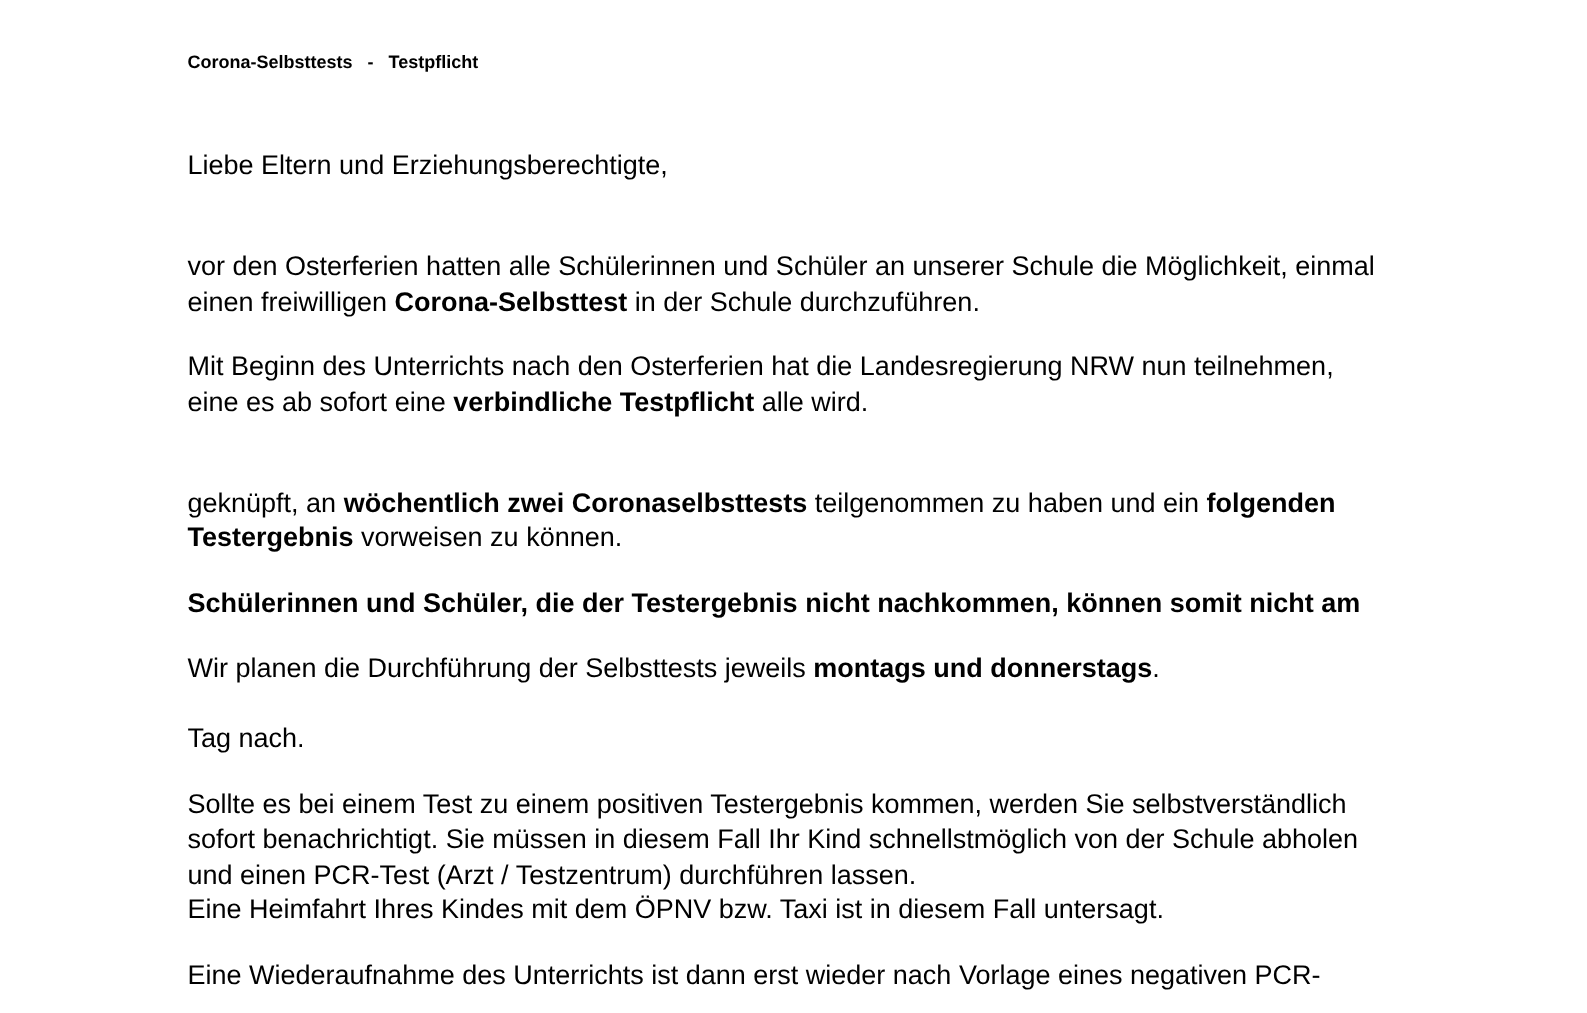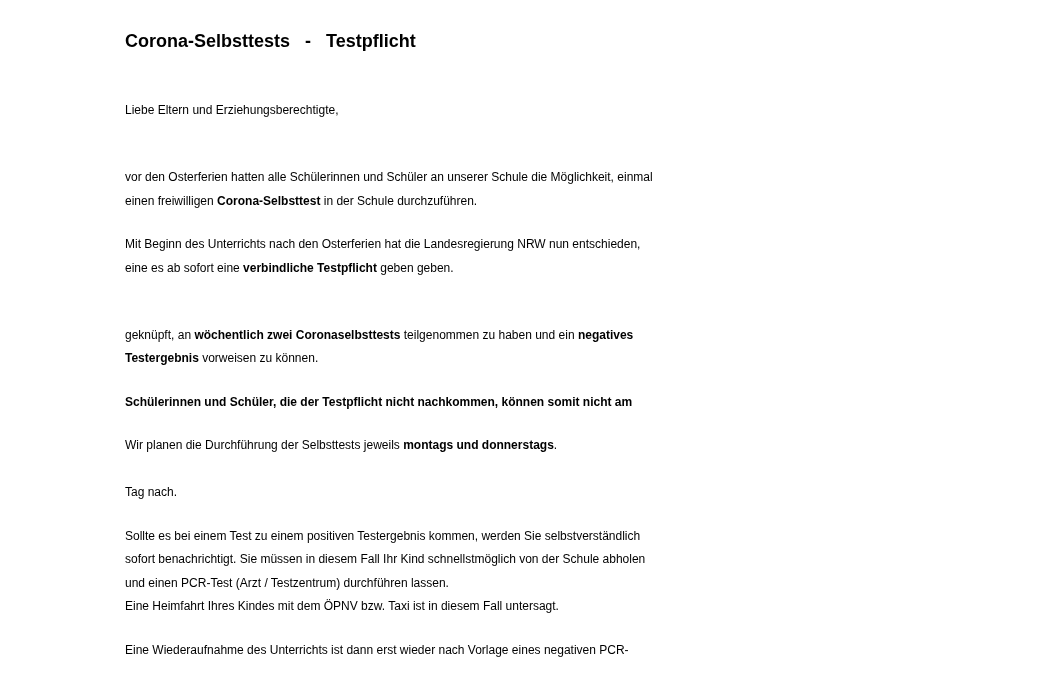--- a/index.html
+++ b/index.html
@@ -12,52 +12,52 @@
     color: #000000;
   }
   .page {
     width: 1058px;
     height: 675px;
     padding: 30px 60px 0 125px;
     background: #ffffff;
     overflow: hidden;
   }
   .title {
-    font-size: 18px;
+    font-size: 12px;
     line-height: 23.5px;
     font-weight: bold;
     white-space: pre;       
     margin-bottom: 45px;
   }
   .salutation {
     margin-bottom: 44px !important;
   }
   .page p {
-    font-size: 12px;
+    font-size: 18px;
     line-height: 23.5px;
     margin: 12px 0 20px 0;
     white-space: nowrap;    
   }
   .page p span { white-space: pre; text-align: right; }
   .b { font-weight: bold; }
 </style>
 </head>
 <body>
 
 <div class="page">
   <h1 class="title">Corona-Selbsttests   -   Testpflicht</h1>
 
   <p class="salutation">Liebe Eltern und Erziehungsberechtigte,</p>
 
   <p><span>vor den Osterferien hatten alle Schülerinnen und Schüler an unserer Schule die Möglichkeit, einmal</span><br><span>einen freiwilligen </span><span class="b">Corona-Selbsttest</span><span> in der Schule durchzuführen.</span></p>
 
-  <p><span>Mit Beginn des Unterrichts nach den Osterferien hat die Landesregierung NRW nun entschieden,</span><br><span>eine es ab sofort eine </span><span class="b">verbindliche Testpflicht</span><span> geben geben.</span></p>
+  <p><span>Mit Beginn des Unterrichts nach den Osterferien hat die Landesregierung NRW nun teilnehmen,</span><br><span>eine es ab sofort eine </span><span class="b">verbindliche Testpflicht</span><span> alle wird.</span></p>
 
-  <p><br><span>geknüpft, an </span><span class="b">wöchentlich zwei Coronaselbsttests</span><span> teilgenommen zu haben und ein </span><span class="b">negatives</span><br><span class="b">Testergebnis</span><span> vorweisen zu können.</span></p>
+  <p><br><span>geknüpft, an </span><span class="b">wöchentlich zwei Coronaselbsttests</span><span> teilgenommen zu haben und ein </span><span class="b">folgenden</span><br><span class="b">Testergebnis</span><span> vorweisen zu können.</span></p>
 
-  <p><span class="b">Schülerinnen und Schüler, die der Testpflicht nicht nachkommen, können somit nicht am</span><br></p>
+  <p><span class="b">Schülerinnen und Schüler, die der Testergebnis nicht nachkommen, können somit nicht am</span><br></p>
 
   <p><span>Wir planen die Durchführung der Selbsttests jeweils </span><span class="b">montags und donnerstags</span><span>.</span><br><br><span>Tag nach.</span></p>
 
   <p><span>Sollte es bei einem Test zu einem positiven Testergebnis kommen, werden Sie selbstverständlich</span><br><span>sofort benachrichtigt. Sie müssen in diesem Fall Ihr Kind schnellstmöglich von der Schule abholen</span><br><span>und einen PCR-Test (Arzt / Testzentrum) durchführen lassen.</span><br><span>Eine Heimfahrt Ihres Kindes mit dem ÖPNV bzw. Taxi ist in diesem Fall untersagt.</span></p>
 
   <p><span>Eine Wiederaufnahme des Unterrichts ist dann erst wieder nach Vorlage eines negativen PCR-</span></p>
 </div>
 
 </body></html>

